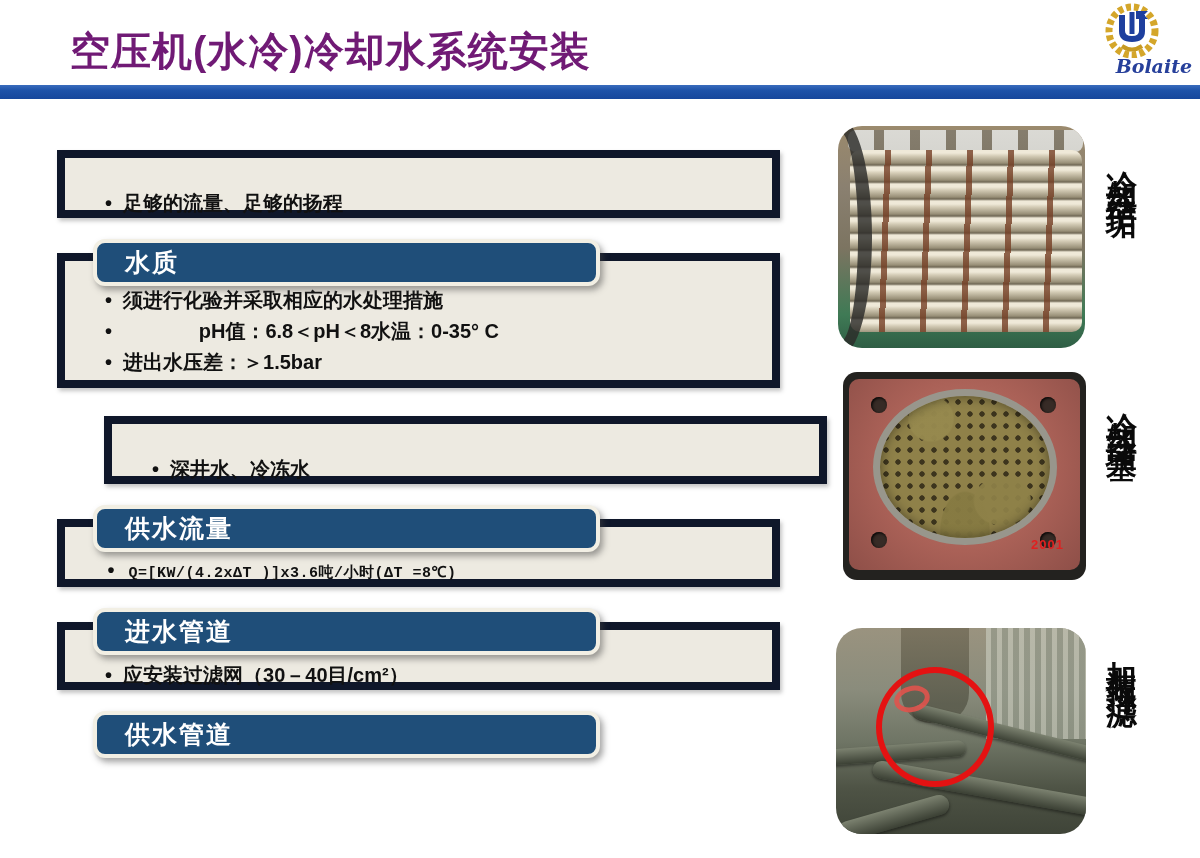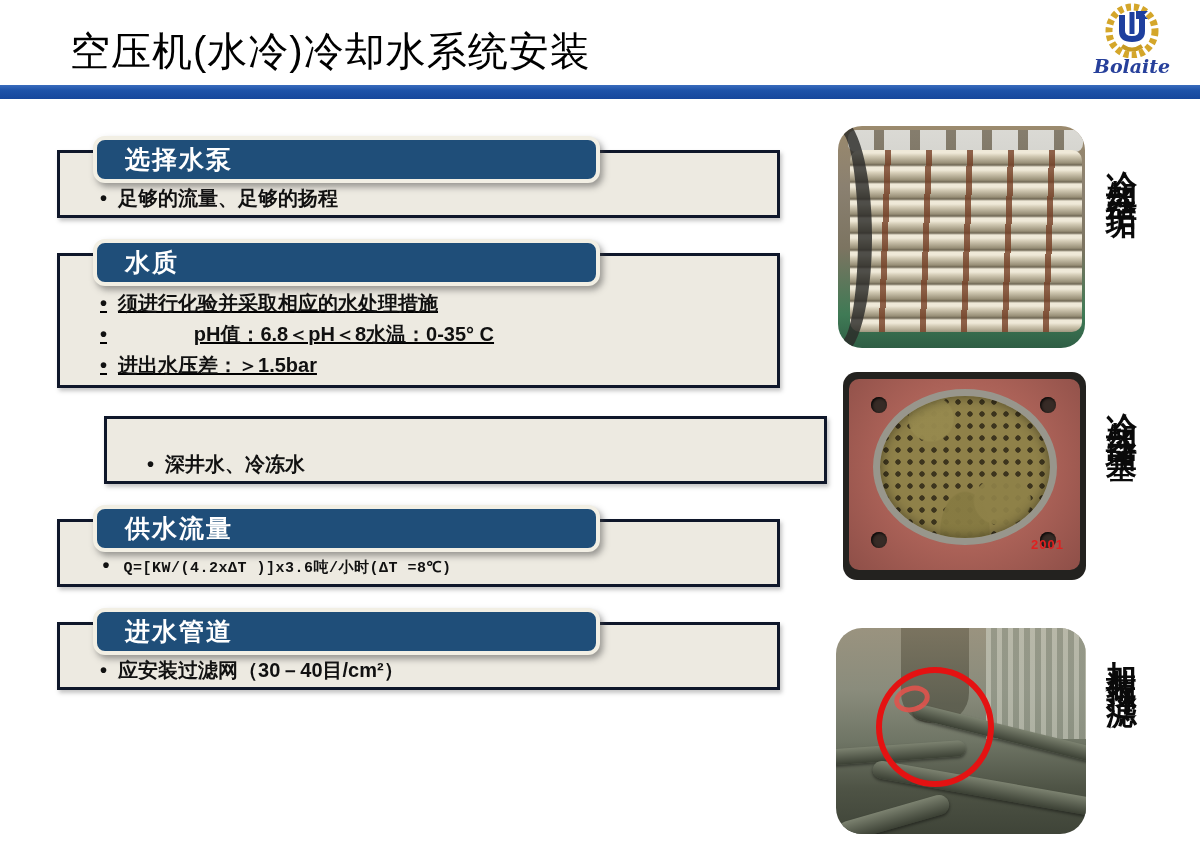--- a/index.html
+++ b/index.html
@@ -5,58 +5,58 @@
   * { margin:0; padding:0; box-sizing:border-box; }
   html,body { background:#ffffff; }
   .slide {
     position:relative; width:1200px; height:858px; background:#ffffff;
     overflow:hidden; font-family:"Liberation Sans","DejaVu Sans",sans-serif;
   }
 
   
   .page-title {
     position:absolute; left:70px; top:24px;
-    font-size:40px; font-weight:normal; color:#000000; letter-spacing:1px;
+    font-size:40px; font-weight:bold; color:#701a75; letter-spacing:1px;
     white-space:nowrap;
   }
   .title-bar {
     position:absolute; left:0; top:85px; width:1200px; height:14px;
     background:linear-gradient(180deg,#3a6cbd 0%,#1d52a8 40%,#16479c 100%);
   }
-  .logo { position:absolute; left:1072px; top:2px; width:120px; text-align:center; }
+  .logo { position:absolute; left:1072px; top:2px; width:120px; text-align:right; }
   .logo svg { display:block; margin:0 auto; }
   .brand-name {
     font-family:"DejaVu Serif","Liberation Serif",serif; font-style:italic;
     font-weight:bold; color:#27409b; font-size:19px; margin-top:-3px;
   }
 
   
   .section { position:absolute; left:57px; width:723px; }
   .section-body {
     position:absolute; left:0; top:14px; width:723px;
-    background:#edeae1; border:3px solid #0f172a;
+    background:#edeae1; border:8px solid #0f172a;
     box-shadow:2px 3px 4px rgba(90,90,90,0.35);
   }
   .section-tab {
     position:absolute; z-index:2; left:36px; top:0; width:507px; height:47px;
     background:#1f4e79; border:4px solid #f2efe4; border-radius:12px;
     color:#ffffff; font-size:25px; font-weight:bold; line-height:38px;
     padding-left:28px; letter-spacing:2px;
     box-shadow:3px 4px 6px rgba(70,70,70,0.5);
     white-space:nowrap;
   }
   .rows { padding-left:40px; padding-right:14px; }
   .row {
     display:flex; align-items:baseline;
     font-size:20px; font-weight:bold; color:#111111; line-height:24px;
     white-space:nowrap;
   }
   .row::before { content:"\2022"; margin-right:11px; font-size:20px; }
   .rows-single { margin-top:33px; }
-  .rows-multi  { margin-top:32px;text-decoration:underline; }
+  .rows-multi  { margin-top:24px; }
   .rows-multi .row { line-height:31px; }
   .row .left2 { width:248px; flex:none;text-align:right; }
   .row .right2 { flex:1; }
   .row.formula { font-family:Liberation Mono, monospace; font-size:15px; letter-spacing:0.5px; }
 
   
   .photo { position:absolute; overflow:hidden; }
 
   
   .photo1 {
@@ -168,21 +168,20 @@
   <div class="title-bar"></div>
 
   <div class="section" style="top:136px; height:96px;">
     <div class="section-body" style="height:68px;">
       <div class="rows rows-single">
         <div class="row">
             <span>足够的流量、足够的扬程</span>
           </div>
       </div>
     </div>
-    <div class="section-tab">选择水泵</div>
   </div>
 
   <div class="section" style="top:239px; height:163px;">
     <div class="section-body" style="height:135px;">
       <div class="rows rows-multi">
         <div class="row">
             <span>须进行化验并采取相应的水处理措施</span>
           </div>
         <div class="row">
           <span class="left2">pH值：6.8＜pH＜8</span>
@@ -222,20 +221,21 @@
       <div class="rows rows-single">
         <div class="row">
             <span>应安装过滤网（30－40目/cm²）</span>
           </div>
       </div>
     </div>
     <div class="section-tab">进水管道</div>
   </div>
 
   <div class="section" style="top:711px; height:96px;">
+    <div class="section-tab">供水管道</div>
   </div>
 
   <div class="photo photo1">
     <div class="p1-topcap"></div>
     <div class="p1-tubes"></div>
     <div class="p1-rim"></div>
   </div>
   <div class="photo-caption cap1">冷却器结垢</div>
 
   <div class="photo photo2">

